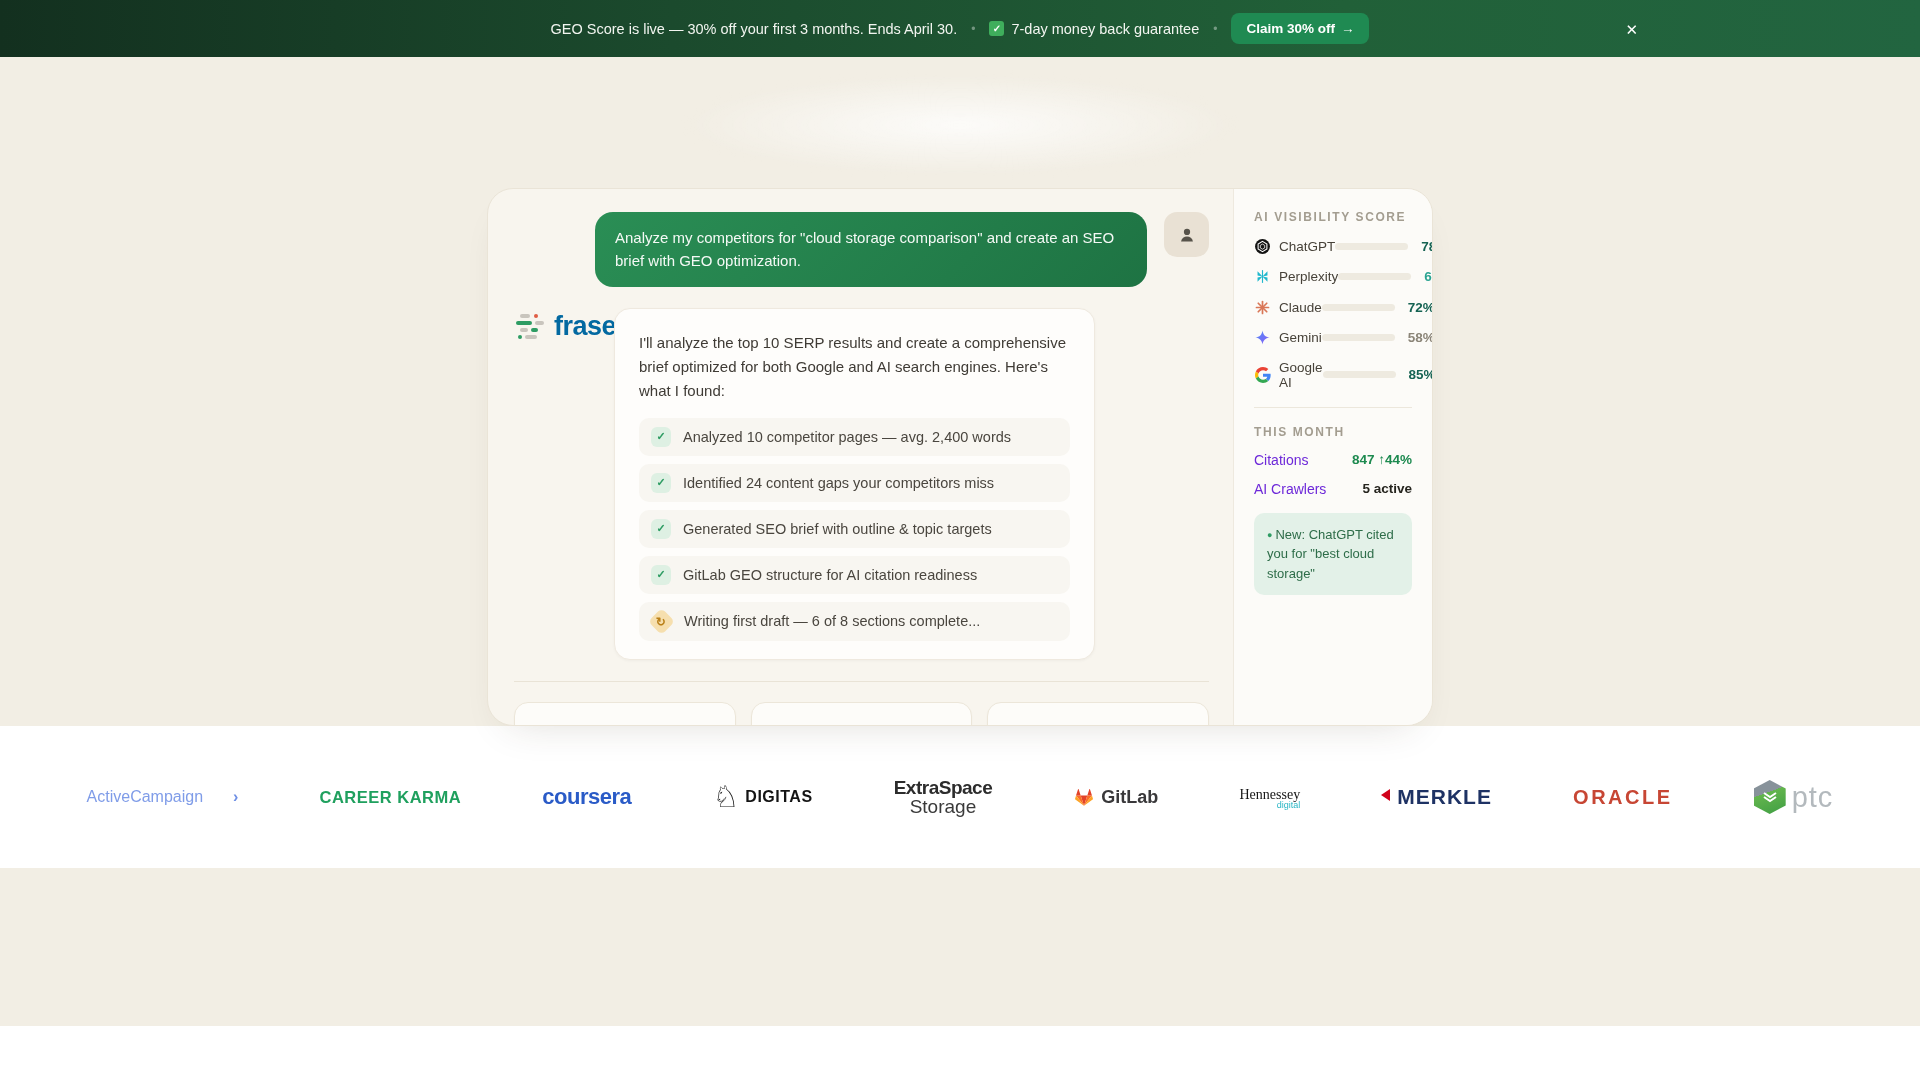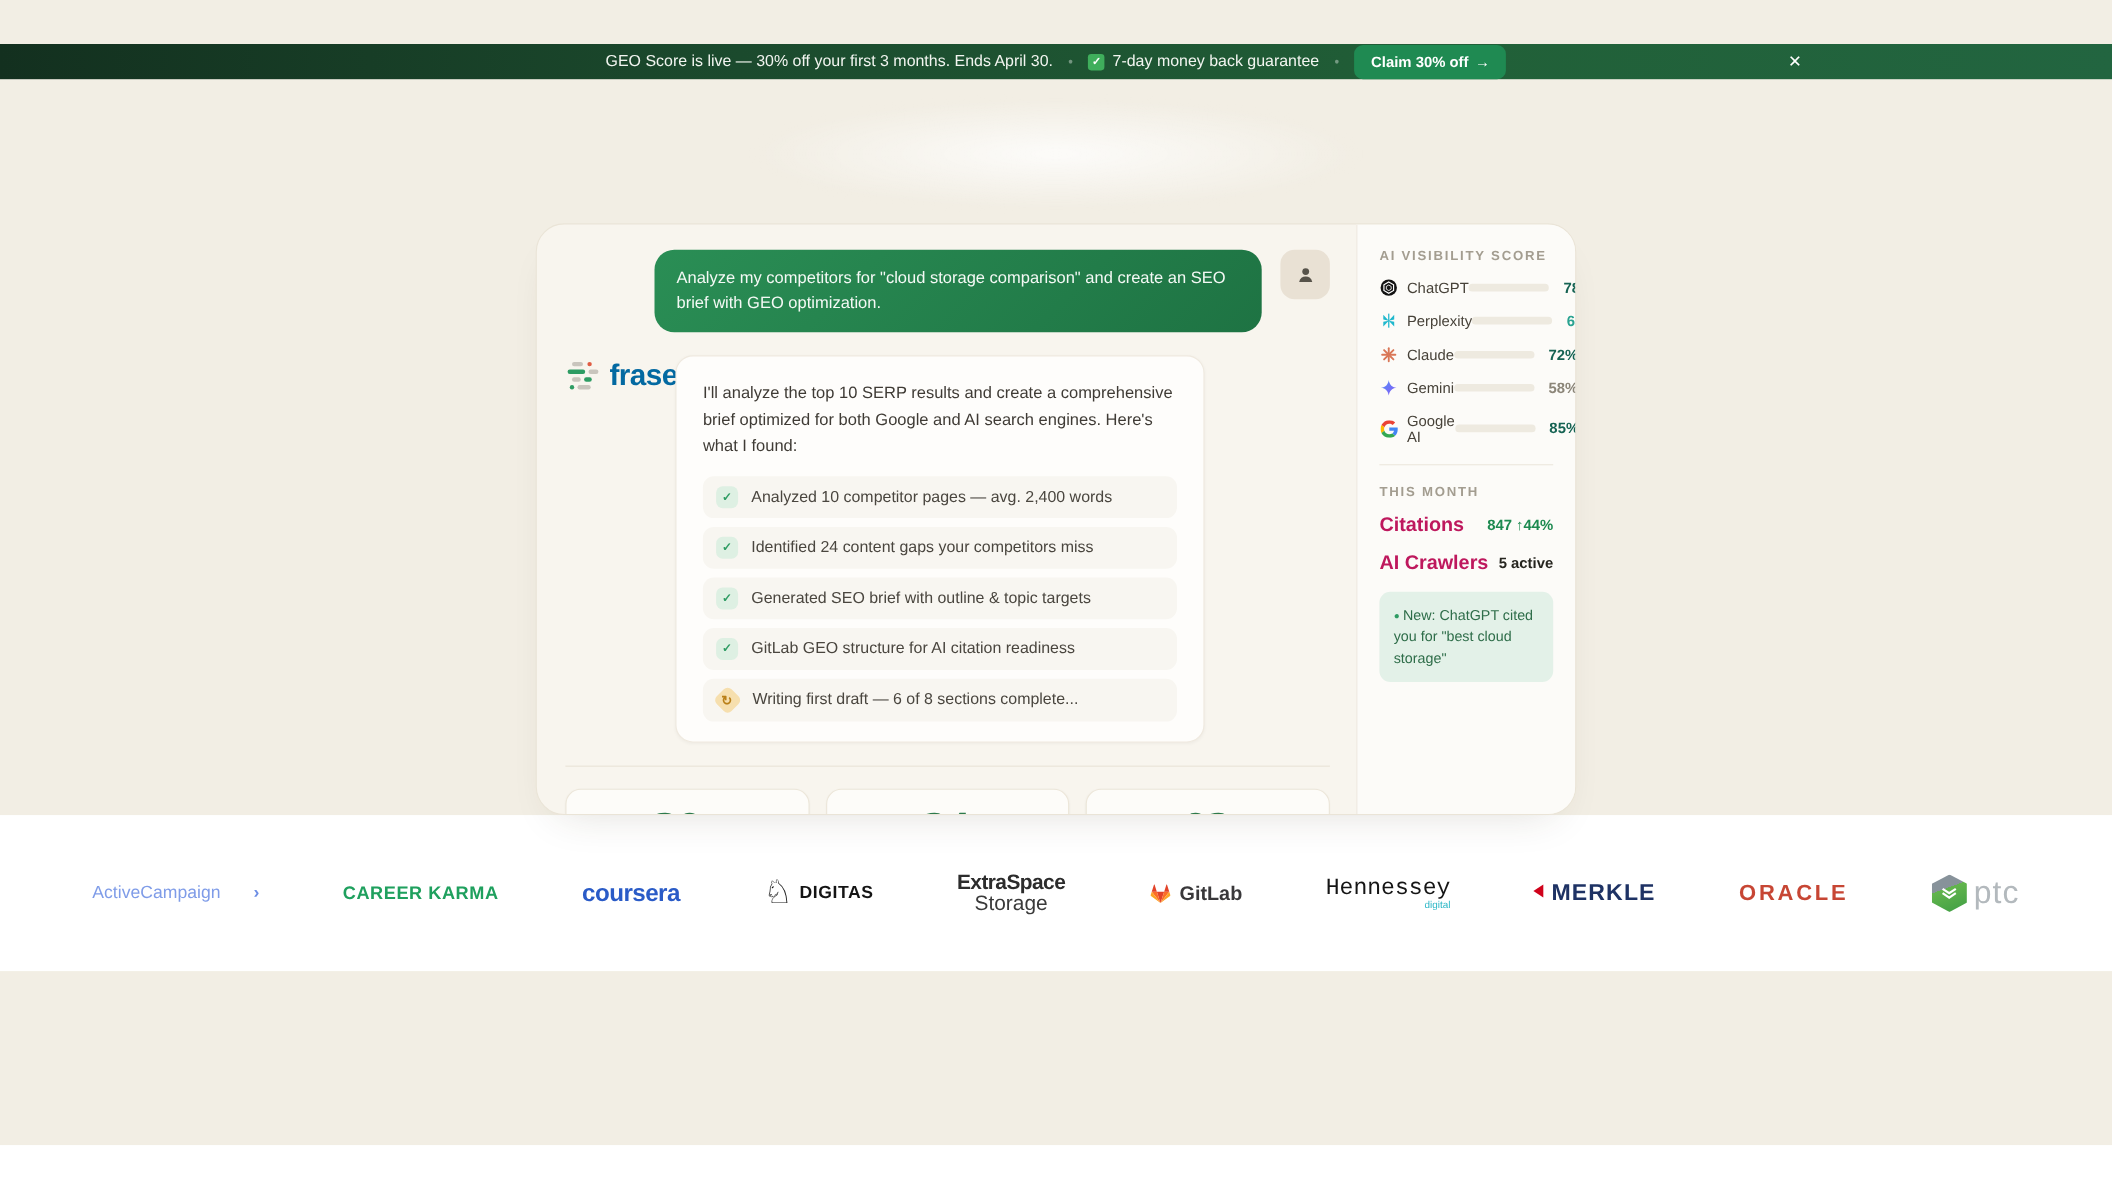--- a/index.html
+++ b/index.html
@@ -1,20 +1,20 @@
 <!DOCTYPE html>
 <html><head>
 <meta charset="utf-8">
 <style>
   * { margin:0; padding:0; box-sizing:border-box; }
   html,body { width:1920px; height:1080px; overflow:hidden; }
   body { font-family:"Liberation Sans", sans-serif; background:#f2eee4; position:relative; }
 
   
-  .banner { height:32px; background:linear-gradient(90deg,#13301f 0%,#1b4a2d 35%,#216038 70%,#226540 100%); display:flex; align-items:center;margin-top:40px; }
+  .banner { height:57px; background:linear-gradient(90deg,#13301f 0%,#1b4a2d 35%,#216038 70%,#226540 100%); display:flex; align-items:center; }
   .banner-inner { width:1376px; margin:0 auto; position:relative; display:flex; align-items:center; justify-content:center; gap:14px; }
   .banner-msg { color:#f2f5f0; font-size:14.5px; font-weight:500; }
   .banner-dot { color:rgba(255,255,255,0.38); font-size:12px; }
   .banner-guarantee { display:flex; align-items:center; gap:7px; color:#f2f5f0; font-size:14.5px; font-weight:500; }
   .check-box { width:15px; height:15px; background:#3fae5c; border-radius:3px; color:#fff; font-size:10px; font-weight:700; display:flex; align-items:center; justify-content:center; }
   .cta-btn { background:#1f8a52; color:#fff; border:none; font-family:inherit; font-size:13.5px; font-weight:700; padding:8px 15px; border-radius:8px; display:flex; align-items:center; gap:6px; cursor:pointer; }
   .banner-close { position:absolute; right:6px; top:50%; transform:translateY(-50%); background:none; border:none; color:#fff; font-size:15px; cursor:pointer; line-height:1; padding:4px; }
 
   
   .hero { height:669px; position:relative; }
@@ -53,40 +53,40 @@
   .side-col { width:199px; flex:none; background:#fcfbf8; border-left:1px solid #eee9df; padding:21px 20px; }
   .side-title { font-size:12px; font-weight:700; letter-spacing:1.6px; color:#a39d90; }
   .score-row { display:flex; align-items:center; margin-top:13.5px; }
   .score-icon { width:17px; height:17px; flex:none; margin-right:8px; display:flex; align-items:center; justify-content:center; }
   .score-name { font-size:13.5px; color:#474239; flex:1; }
   .bar-track { width:73px; height:7px; background:#eeeae0; border-radius:4px; overflow:hidden; flex:none; }
   .bar-fill { height:100%; border-radius:4px; }
   .score-value { width:40px; text-align:right; font-size:13.5px; font-weight:700; flex:none; }
   .side-divider { border:none; border-top:1px solid #ece7dc; margin:17px 0 0; }
   .month-row { display:flex; justify-content:space-between; align-items:center; margin-top:13px; }
-  .month-label { font-size:18px; color:#be185d;font-weight:bold; }
+  .month-label { font-size:14px; color:#6d28d9; }
   .month-value { font-size:13.5px; font-weight:700; }
   .alert-box { margin-top:16px; background:#e3f1e8; border-radius:10px; padding:12px 13px; font-size:13px; line-height:1.5; color:#2e6d49; }
   .alert-dot { color:#2e9c63; font-size:9px; vertical-align:1px; margin-right:3px; }
 
   
   .logos-band { height:142px; background:#ffffff; display:flex; align-items:center; justify-content:space-around; padding:0 46px; }
   .logo-item { display:flex; align-items:center; justify-content:center; gap:6px; }
   .logo-activecampaign { color:#7f9ce8; font-size:16px; font-weight:500;gap:28px; }
   .logo-activecampaign .ac-chev { font-weight:800; color:#6e8fe5; margin-left:2px; }
   .logo-careerkarma { color:#1fa05e; font-size:16.5px; font-weight:800; letter-spacing:0.5px; }
   .logo-coursera { color:#2a5bc7; font-size:22px; font-weight:800; letter-spacing:-0.5px; }
   .logo-digitas .horse { font-size:30px; color:#141414; line-height:1; }
   .logo-digitas .dg-text { font-size:16px; font-weight:800; color:#141414; letter-spacing:0.5px; }
   .logo-extraspace { text-align:center; line-height:1.0; }
   .logo-extraspace .es1 { font-size:19px; font-weight:800; color:#2c2c2c; letter-spacing:-0.5px; }
   .logo-extraspace .es2 { font-size:19px; font-weight:400; color:#3a3a3a; }
   .logo-gitlab .gl-text { font-size:18px; font-weight:600; color:#39383a; }
   .logo-hennessey { text-align:right; }
-  .logo-hennessey .hn { font-family:Liberation Mono, monospace; font-size:21px; color:#151515; }
+  .logo-hennessey .hn { font-family:Liberation Serif, serif; font-size:14px; color:#151515; }
   .logo-hennessey .hn-sub { display:block; font-size:9px; color:#29b6c5; margin-top:-3px; }
   .logo-merkle { align-items:flex-start; }
   .merkle-tri { width:0; height:0; border-top:6px solid transparent; border-bottom:6px solid transparent; border-right:9px solid #d0021b; margin-top:4px; margin-right:1px; }
   .logo-merkle .mk-text { font-size:21px; font-weight:800; color:#1e3264; letter-spacing:1px; }
   .logo-oracle { color:#c74634; font-size:20px; font-weight:700; letter-spacing:2.5px; }
   .ptc-hex { width:32px; height:34px; clip-path:polygon(50% 0,100% 25%,100% 75%,50% 100%,0 75%,0 25%); background:linear-gradient(160deg,#87929a 0%,#87929a 38%,#63b54d 38%,#3f9e44 100%); display:flex; align-items:center; justify-content:center; }
   .logo-ptc .ptc-text { font-size:29px; color:#b3b9bd; letter-spacing:1px; }
 
   .cream-gap { height:158px; background:#f2eee4; }
   .bottom-white { height:62px; background:#ffffff; }

